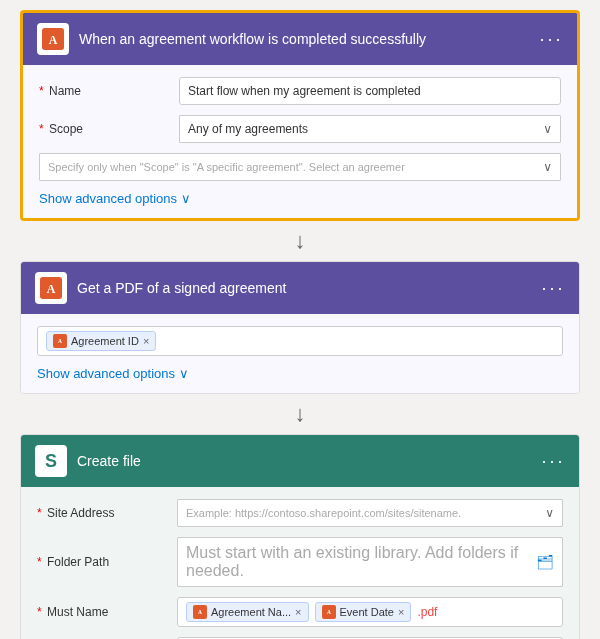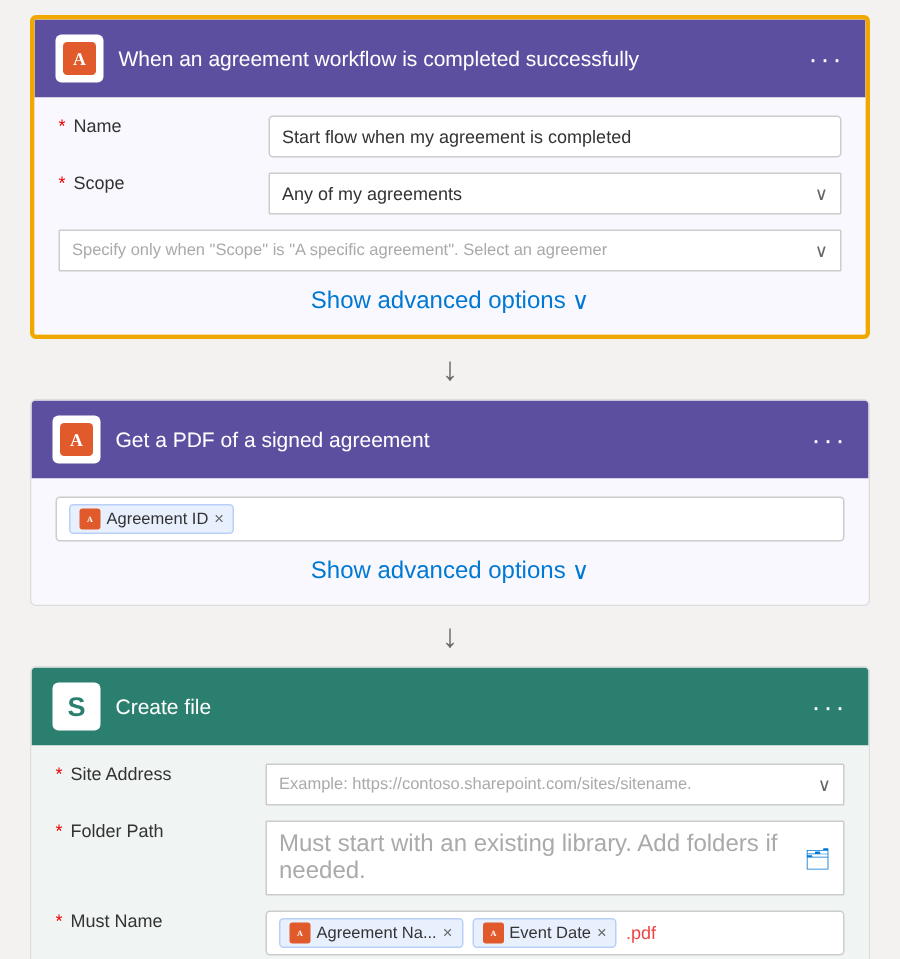--- a/index.html
+++ b/index.html
@@ -80,21 +80,21 @@
     .card-body.light {
       background: #f9f8ff;
     }
 
     .card-body.sharepoint {
       background: #f0f5f3;
     }
 
     .form-row {
       display: flex;
-      align-items: flex-start;
+      align-items: center;
       margin-bottom: 10px;
       gap: 10px;
     }
 
     .form-label {
       width: 130px;
       font-size: 12px;
       color: #333;
       flex-shrink: 0;
     }
@@ -168,27 +168,26 @@
       font-size: 11px;
     }
 
     .dropdown-arrow {
       color: #666;
       font-size: 12px;
     }
 
     .show-advanced {
       color: #0078d4;
-      font-size: 16px;
+      font-size: 13px;
       cursor: pointer;
       display: flex;
       align-items: center;
       gap: 4px;
       margin-top: 4px;
-      justify-content: center;
     }
 
     .arrow-connector {
       display: flex;
       justify-content: center;
       align-items: center;
       height: 40px;
       color: #666;
       font-size: 22px;
     }

